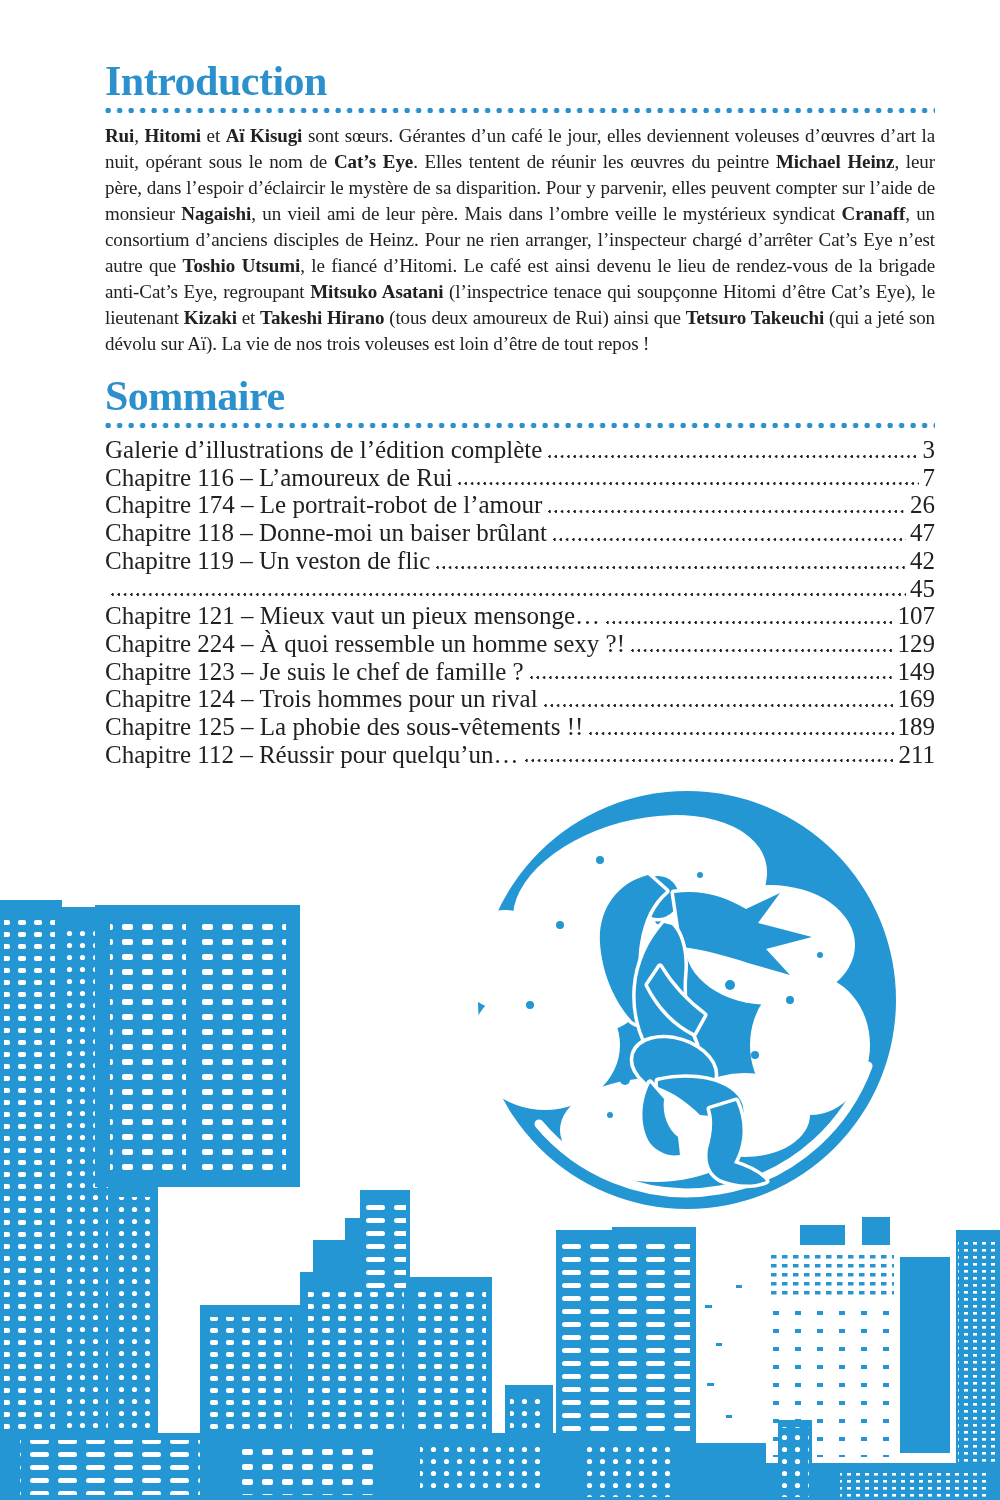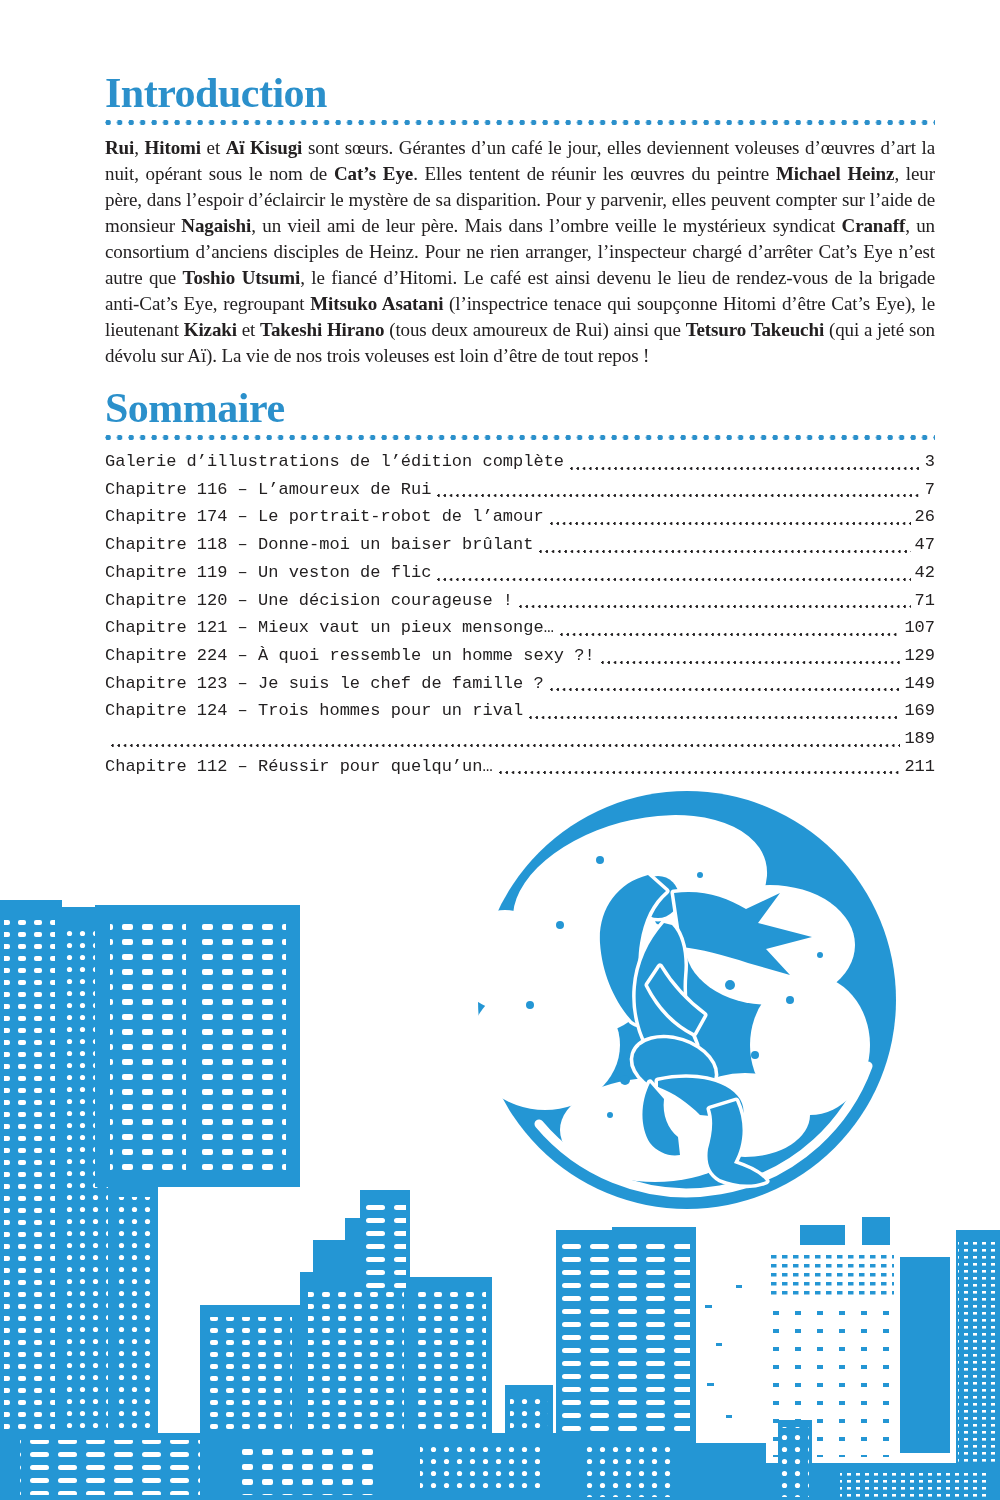--- a/index.html
+++ b/index.html
@@ -1,38 +1,38 @@
 <!DOCTYPE html>
 <html lang="fr" style="--accent: #2b90cb; --art-blue: #2496d4; --text: #232021;"><head>
 <meta charset="utf-8">
 <style>
   html,body{margin:0;padding:0;background:#ffffff;}
   body{
     width:1000px;height:1500px;position:relative;overflow:hidden;
     font-family:"Liberation Serif","DejaVu Serif",serif;
     color:var(--text,#232021);
   }
-  .content{position:absolute;left:105px;top:12px;width:830px;}
+  .content{position:absolute;left:105px;top:0;width:830px;}
   .heading{
     margin:0;font-weight:bold;font-size:42px;line-height:46px;
     color:var(--accent,#2b90cb);letter-spacing:-0.5px;
   }
   .heading-intro{margin-top:58px;}
   .heading-toc{margin-top:16px;}
   .dot-rule{
     height:7px;margin-top:3px;
     background-image:radial-gradient(circle at 3.2px 3.5px, var(--accent,#2b90cb) 2.6px, rgba(0,0,0,0) 3px);
     background-size:11.5px 7px;background-repeat:repeat-x;background-position:0 0;
   }
   .intro-paragraph{
     margin:9px 0 4px 0;font-size:19px;line-height:26px;text-align:justify;
     letter-spacing:-0.1px;
   }
   .toc-list{margin-top:7px;}
-  .toc-row{display:flex;align-items:flex-start;font-size:17px;line-height:27.7px;font-family:Liberation Mono, monospace;}
+  .toc-row{display:flex;align-items:flex-start;font-size:25px;line-height:27.7px;}
   .toc-label{white-space:nowrap;}
   .toc-leader{
     flex:1;align-self:flex-end;height:5px;margin:0 4px 5px 6px;
     background-image:radial-gradient(circle at 1.6px 2.5px, var(--text,#232021) 1.15px, rgba(0,0,0,0) 1.45px);
     background-size:6.3px 5px;background-repeat:repeat-x;background-position:left bottom;
   }
   .toc-page{white-space:nowrap;}
   .artwork{position:absolute;left:0;top:785px;width:1000px;height:715px;}
   .art-blue{fill:var(--art-blue,#2496d4);}
 </style>
@@ -75,23 +75,22 @@
         <span class="toc-page">47</span>
       </div>
 
       <div class="toc-row">
         <span class="toc-label">Chapitre 119 – Un veston de flic</span>
         <span class="toc-leader"></span>
         <span class="toc-page">42</span>
       </div>
 
       <div class="toc-row">
-        <span class="toc-label">Chapitre 120 – Une décision courageuse !</span>
-        <span class="toc-leader"></span>
-        <span class="toc-page">71</span>
+        <span class="toc-leader"></span>
+        <span class="toc-page">45</span>
       </div>
 
       <div class="toc-row">
         <span class="toc-label">Chapitre 121 – Mieux vaut un pieux mensonge…</span>
         <span class="toc-leader"></span>
         <span class="toc-page">107</span>
       </div>
 
       <div class="toc-row">
         <span class="toc-label">Chapitre 224 – À quoi ressemble un homme sexy ?!</span>
@@ -105,20 +104,21 @@
         <span class="toc-page">149</span>
       </div>
 
       <div class="toc-row">
         <span class="toc-label">Chapitre 124 – Trois hommes pour un rival</span>
         <span class="toc-leader"></span>
         <span class="toc-page">169</span>
       </div>
 
       <div class="toc-row">
+        <span class="toc-label">Chapitre 125 – La phobie des sous-vêtements !!</span>
         <span class="toc-leader"></span>
         <span class="toc-page">189</span>
       </div>
 
       <div class="toc-row">
         <span class="toc-label">Chapitre 112 – Réussir pour quelqu’un…</span>
         <span class="toc-leader"></span>
         <span class="toc-page">211</span>
       </div>
     </div>

